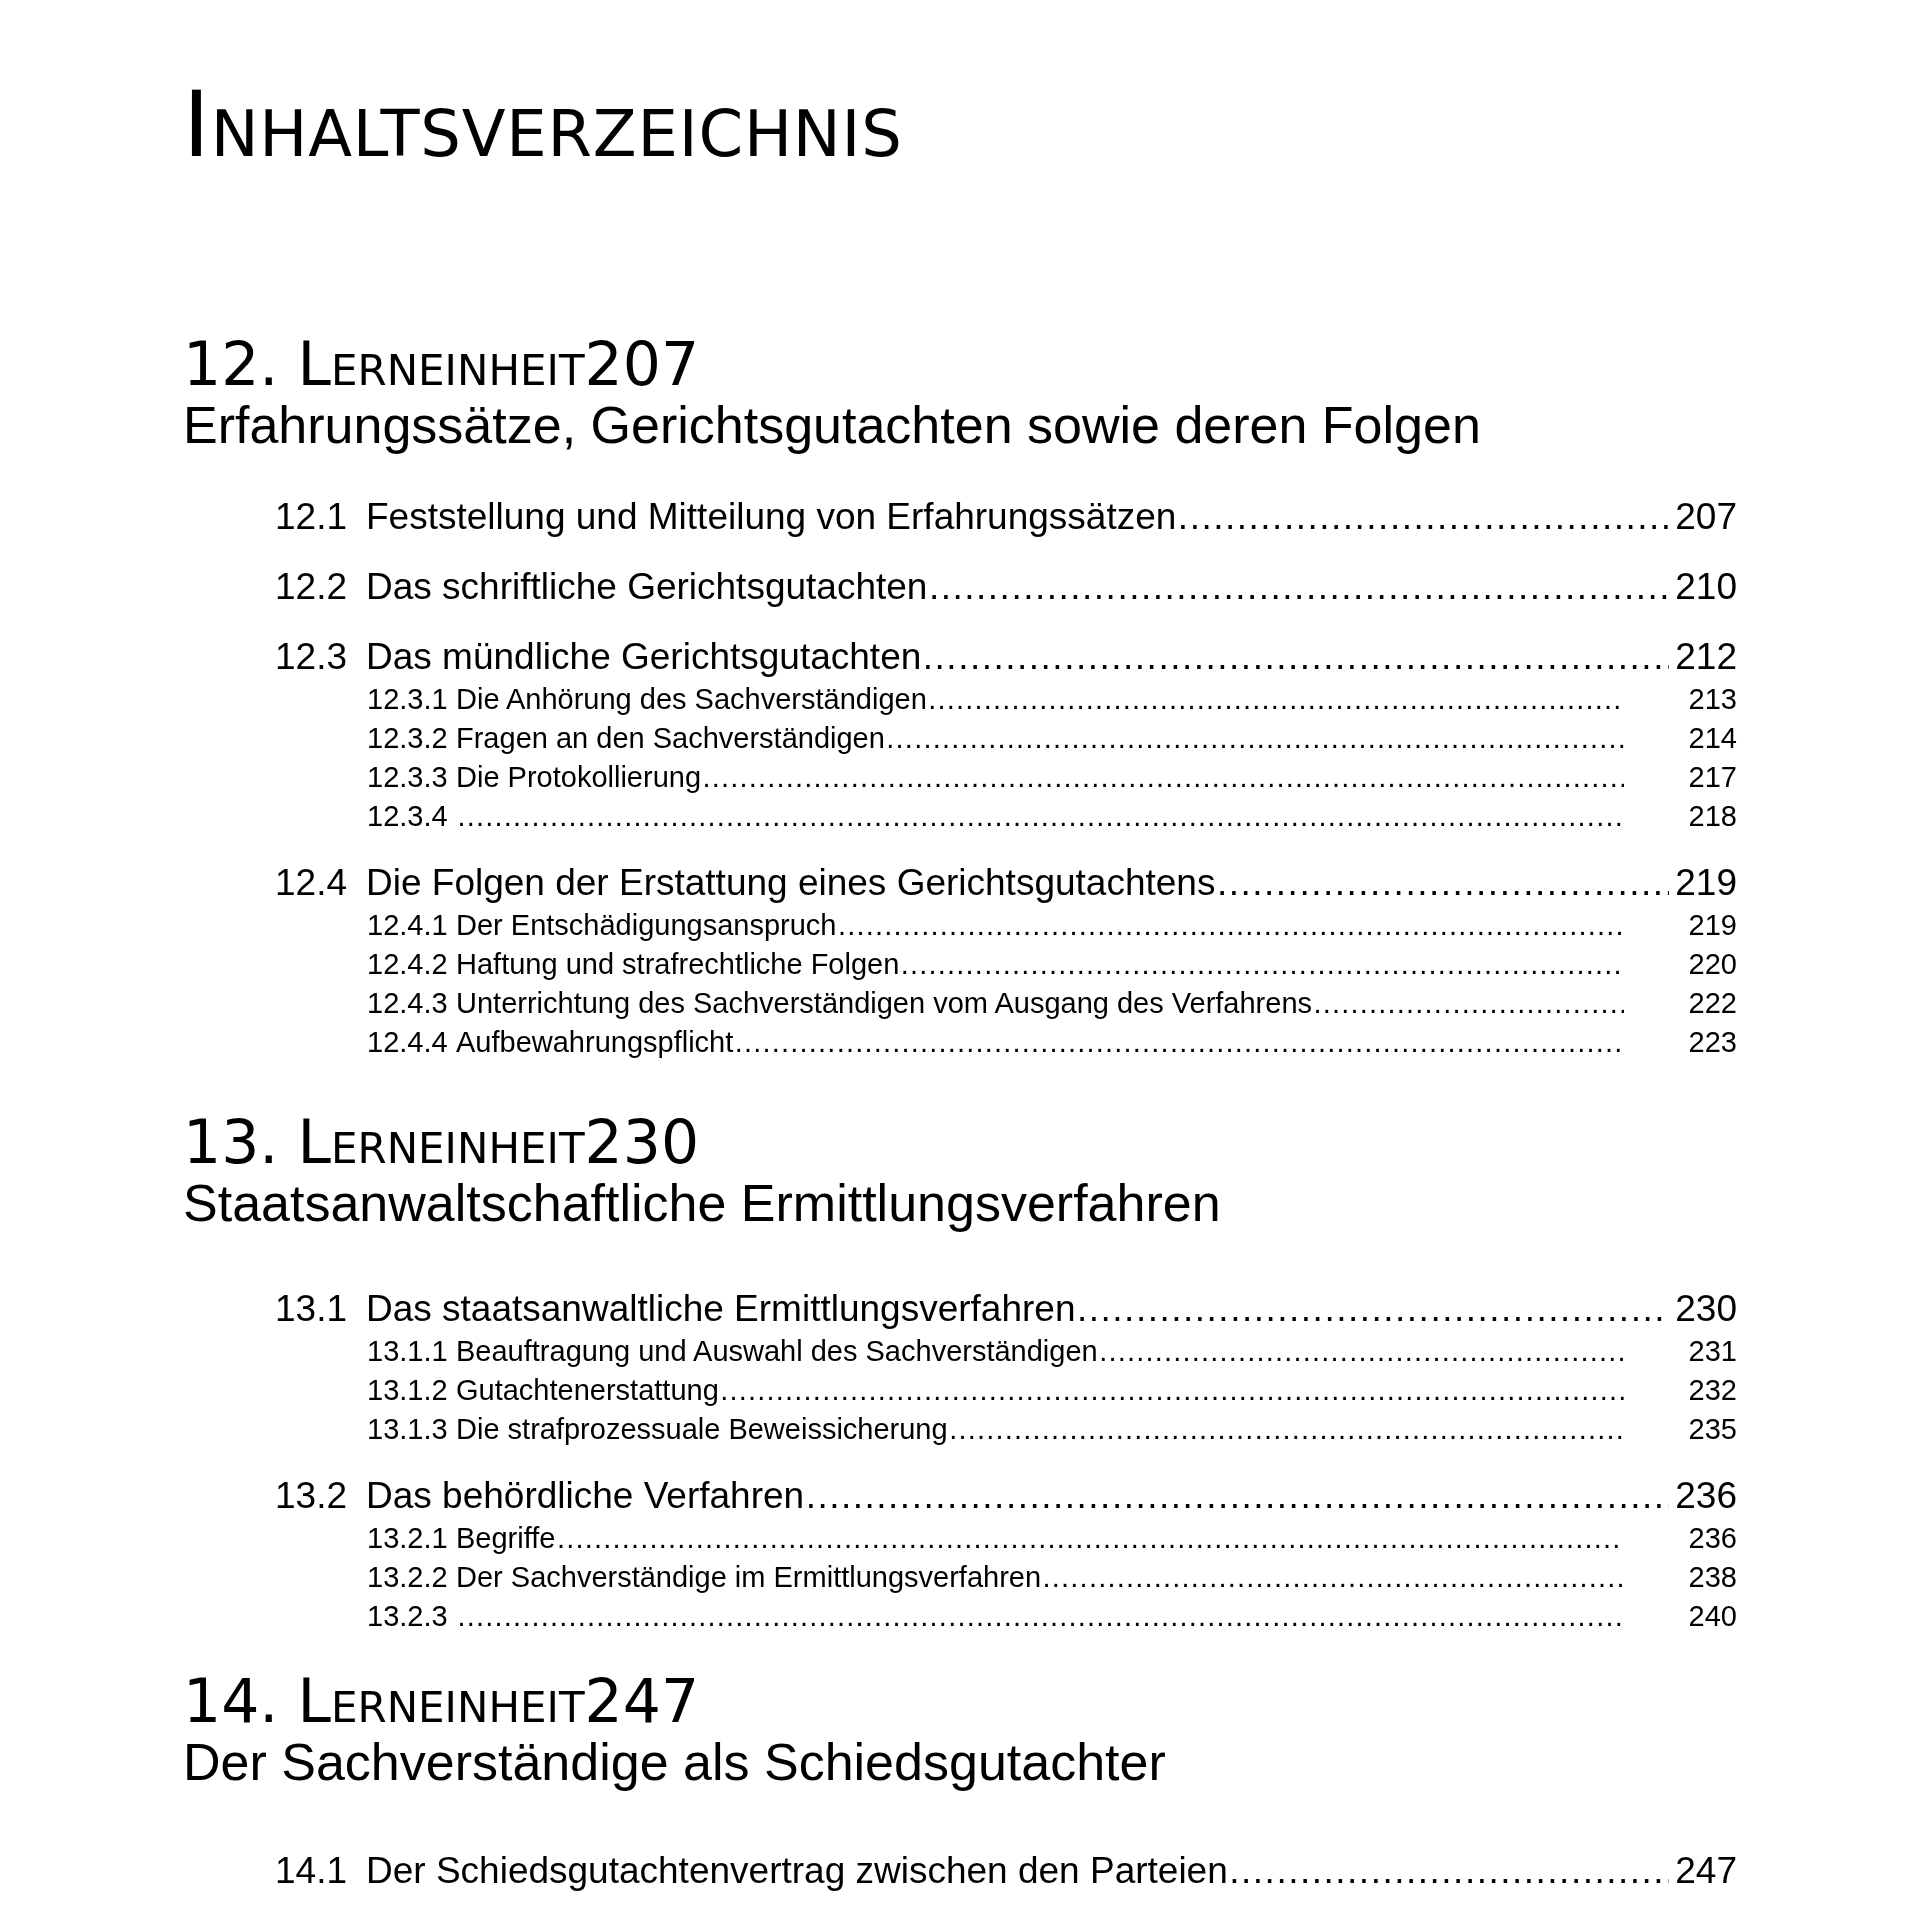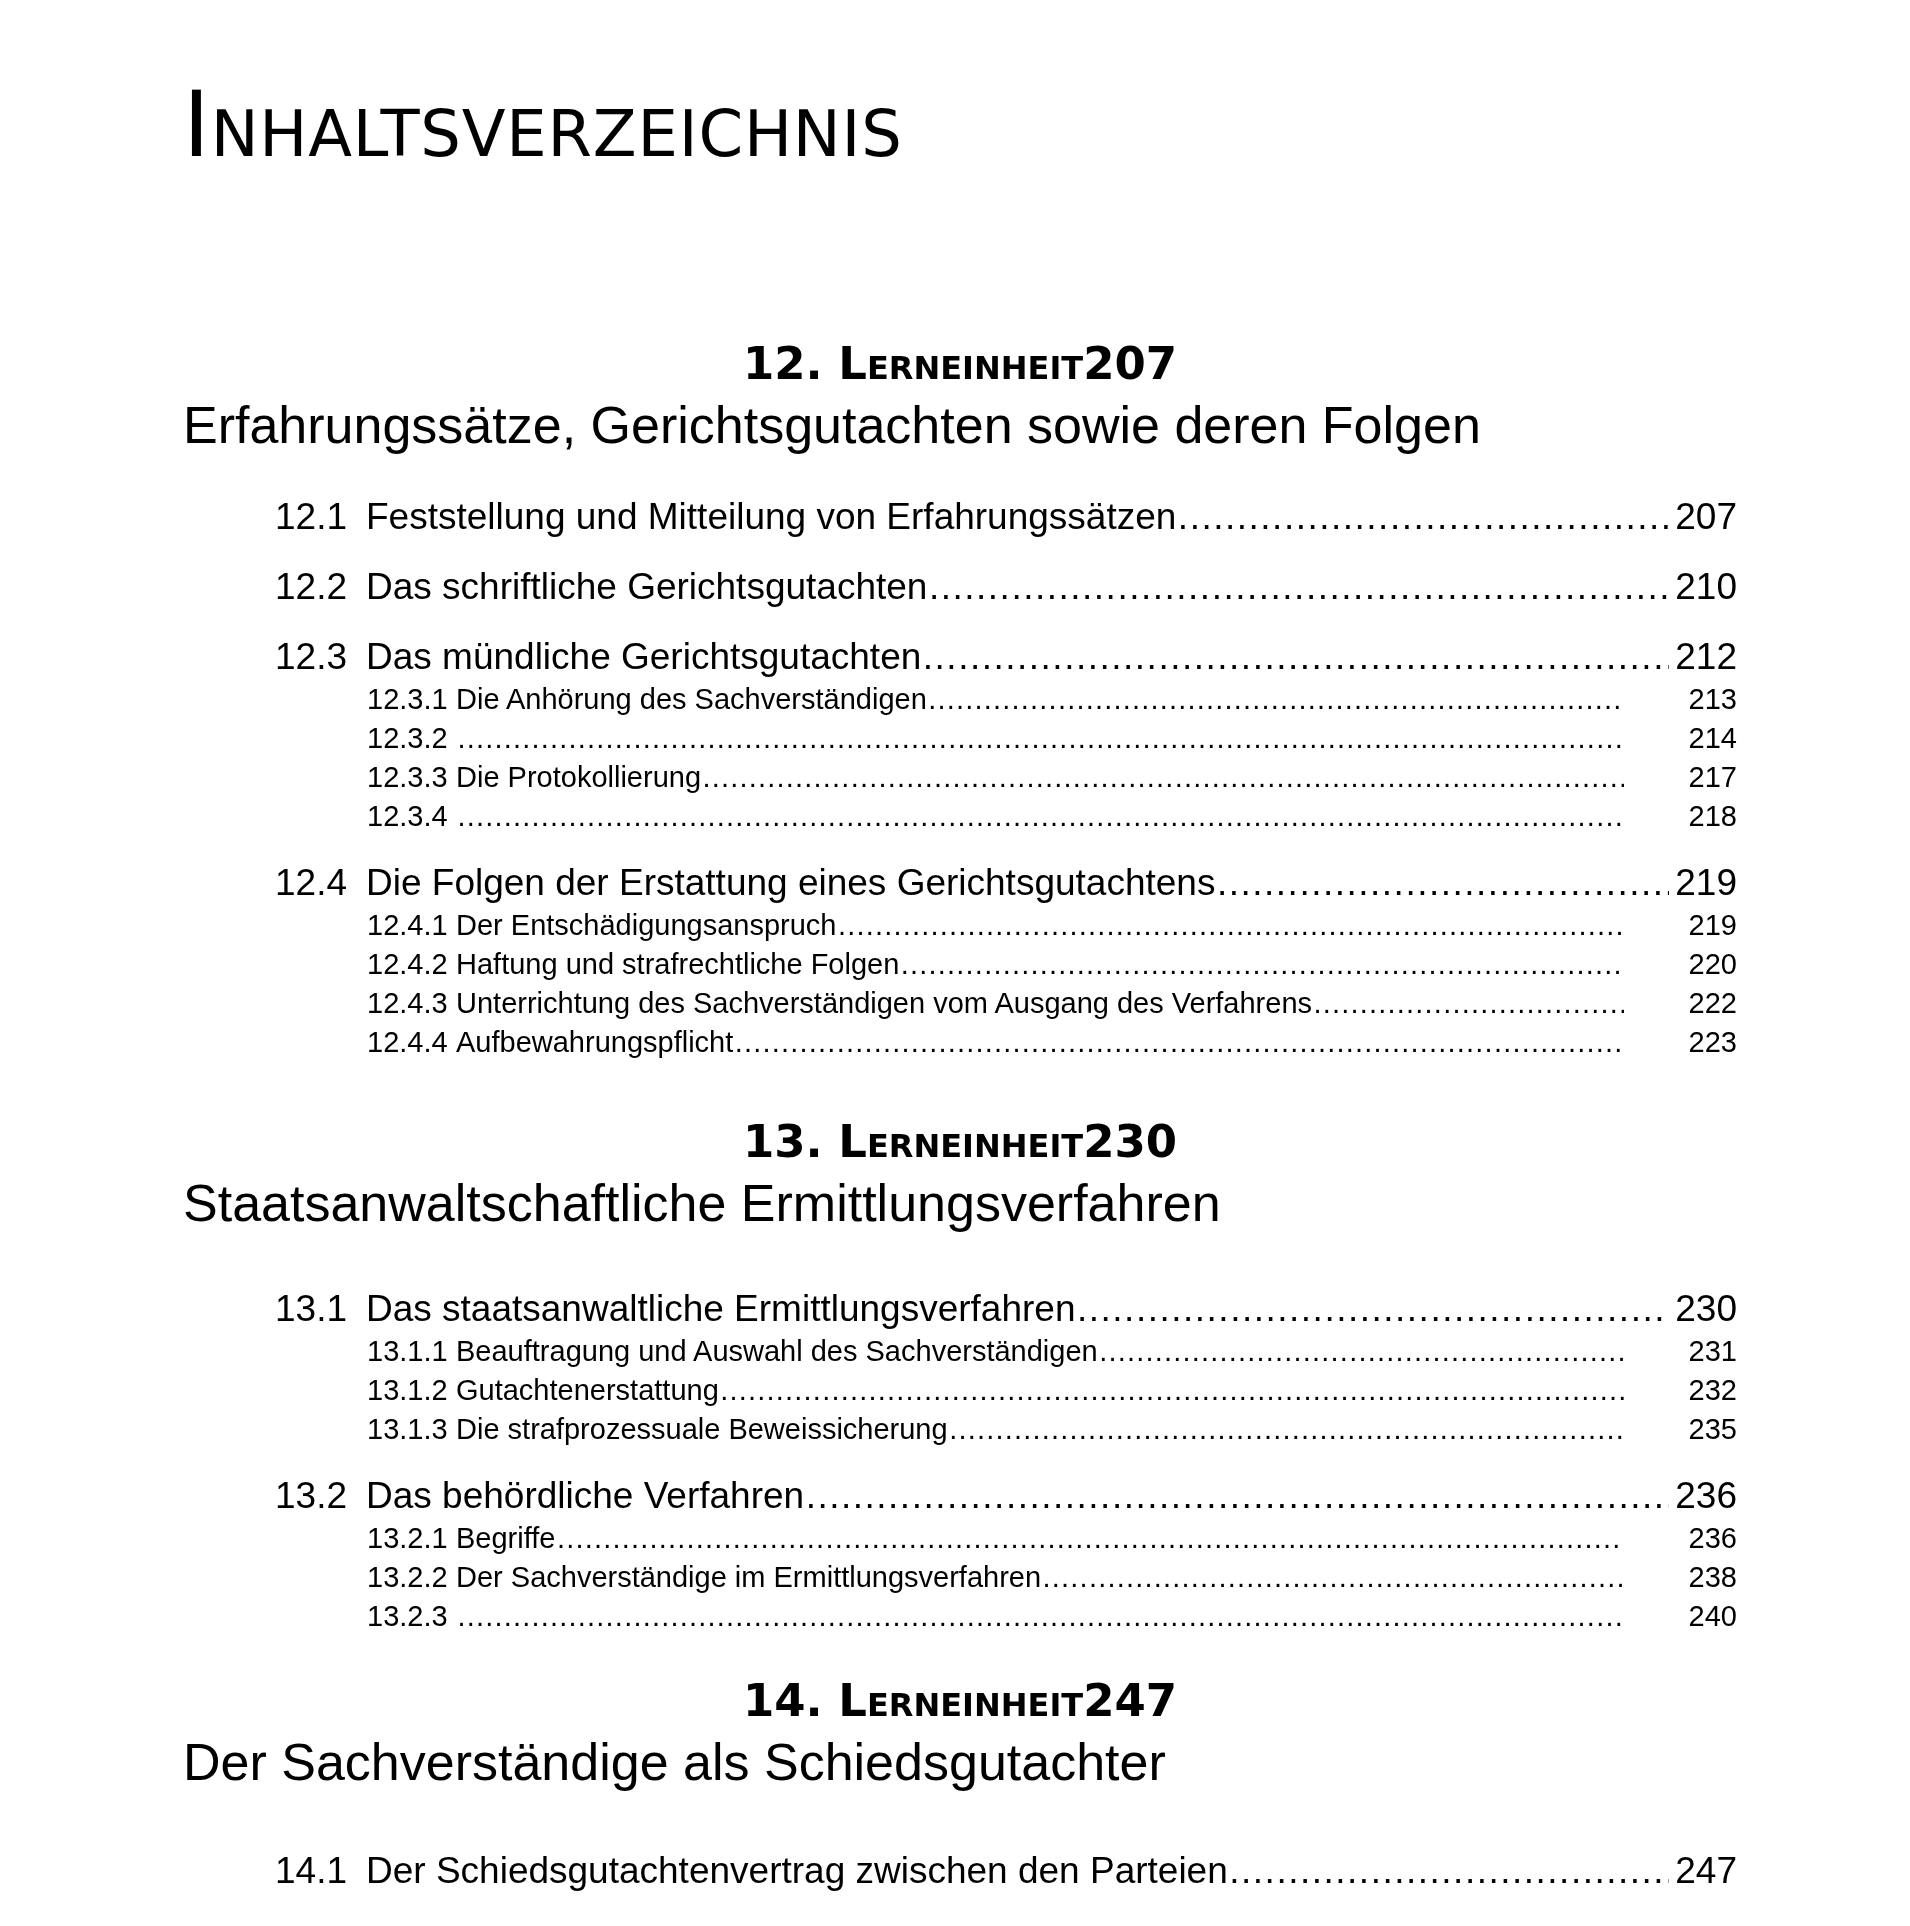--- a/index.html
+++ b/index.html
@@ -8,23 +8,23 @@
 
   .title {
     position: absolute; left: 183px; top: 79px;
     font-family: "DejaVu Sans", sans-serif;
     font-size: 91px; line-height: 1; letter-spacing: 0.8px;
     font-variant: small-caps; font-weight: normal;
   }
 
   .unit { position: absolute; left: 183px; width: 1554px; }
   .unit-head {
-    display: flex; justify-content: center; align-items: baseline;
-    font-family: "DejaVu Sans", sans-serif; font-weight: bold;
-    font-size: 45px; line-height: 58px;
+    display: flex; justify-content: flex-start; align-items: baseline;
+    font-family: "DejaVu Sans", sans-serif; font-weight: normal;
+    font-size: 60px; line-height: 58px;
   }
   .unit-head .label { font-variant: small-caps; }
   .unit-sub {
     font-family: "Liberation Sans", sans-serif; font-size: 52px; line-height: 54px;
     margin-top: 4.6px;
   }
 
   .entries { position: absolute; left: 275px; width: 1462px; }
   .e2 {
     display: flex; align-items: baseline;
@@ -88,20 +88,21 @@
       <span class="pg">212</span>
     </div>
     <div class="e3">
       <span class="num">12.3.1</span>
       <span class="txt">Die Anhörung des Sachverständigen</span>
       <span class="dots">..........................................................................................................................................................................................................................................................................................</span>
       <span class="pg">213</span>
     </div>
     <div class="e3">
       <span class="num">12.3.2</span>
+      <span class="txt">Fragen an den Sachverständigen</span>
       <span class="dots">..........................................................................................................................................................................................................................................................................................</span>
       <span class="pg">214</span>
     </div>
     <div class="e3">
       <span class="num">12.3.3</span>
       <span class="txt">Die Protokollierung</span>
       <span class="dots">..........................................................................................................................................................................................................................................................................................</span>
       <span class="pg">217</span>
     </div>
     <div class="e3">

